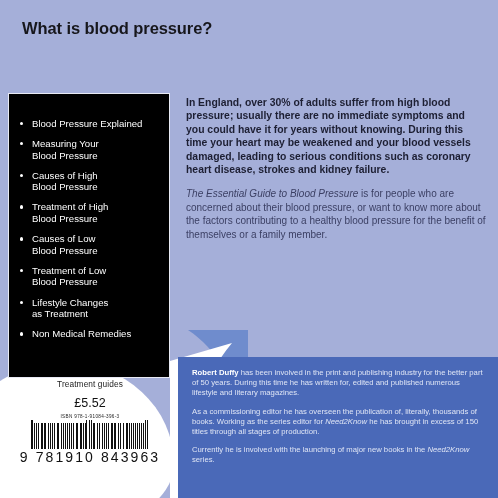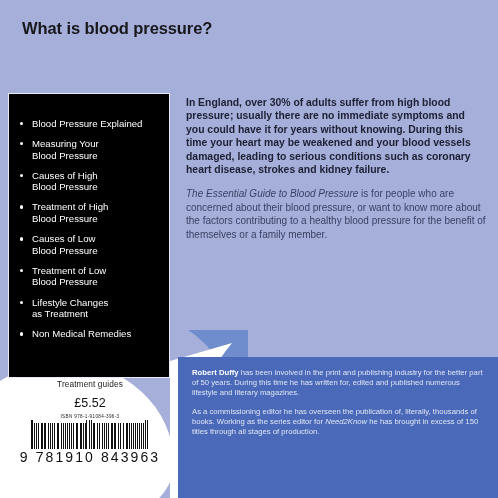--- a/index.html
+++ b/index.html
@@ -153,20 +153,21 @@
 
   <div class="body-copy">
     <p class="p-bold">In England, over 30% of adults suffer from high blood pressure; usually there are no immediate symptoms and you could have it for years without knowing. During this time your heart may be weakened and your blood vessels damaged, leading to serious conditions such as coronary heart disease, strokes and kidney failure.</p>
     <p class="p-norm"><i>The Essential Guide to Blood Pressure</i><span> is for people who are concerned about their blood pressure, or want to know more about the factors contributing to a healthy blood pressure for the benefit of themselves or a family member.</span></p>
   </div>
 
   <div class="author-panel">
     <div class="author-inner">
       <p class="a-p"><b>Robert Duffy</b><span> has been involved in the print and publishing industry for the better part of 50 years. During this time he has written for, edited and published numerous lifestyle and literary magazines.</span></p>
       <p class="a-p"><span>As a commissioning editor he has overseen the publication of, literally, thousands of books. Working as the series editor for </span><i>Need2Know</i><span> he has brought in excess of 150 titles through all stages of production.</span></p>
+      <p class="a-p"><span>Currently he is involved with the launching of major new books in the </span><i>Need2Know</i><span> series.</span></p>
     </div>
   </div>
 
   <div class="logo-block">
     <div class="logo-sub">Treatment guides</div>
     <div class="price">£5.52</div>
     <div class="isbn-text">ISBN 978-1-91084-396-3</div>
     <div class="barcode">
         <i style="width:1px;height:100%;margin-right:1px;"></i>
         <i style="width:2px;height:100%;margin-right:1px;"></i>

